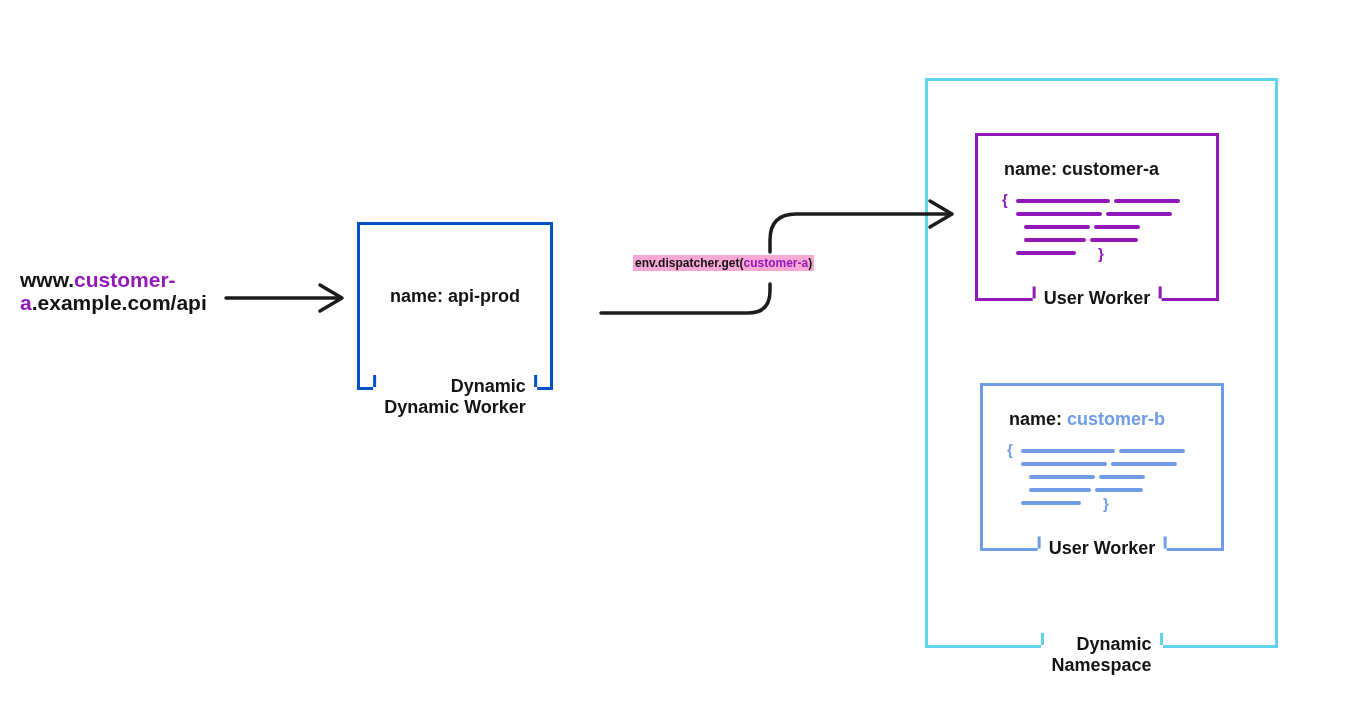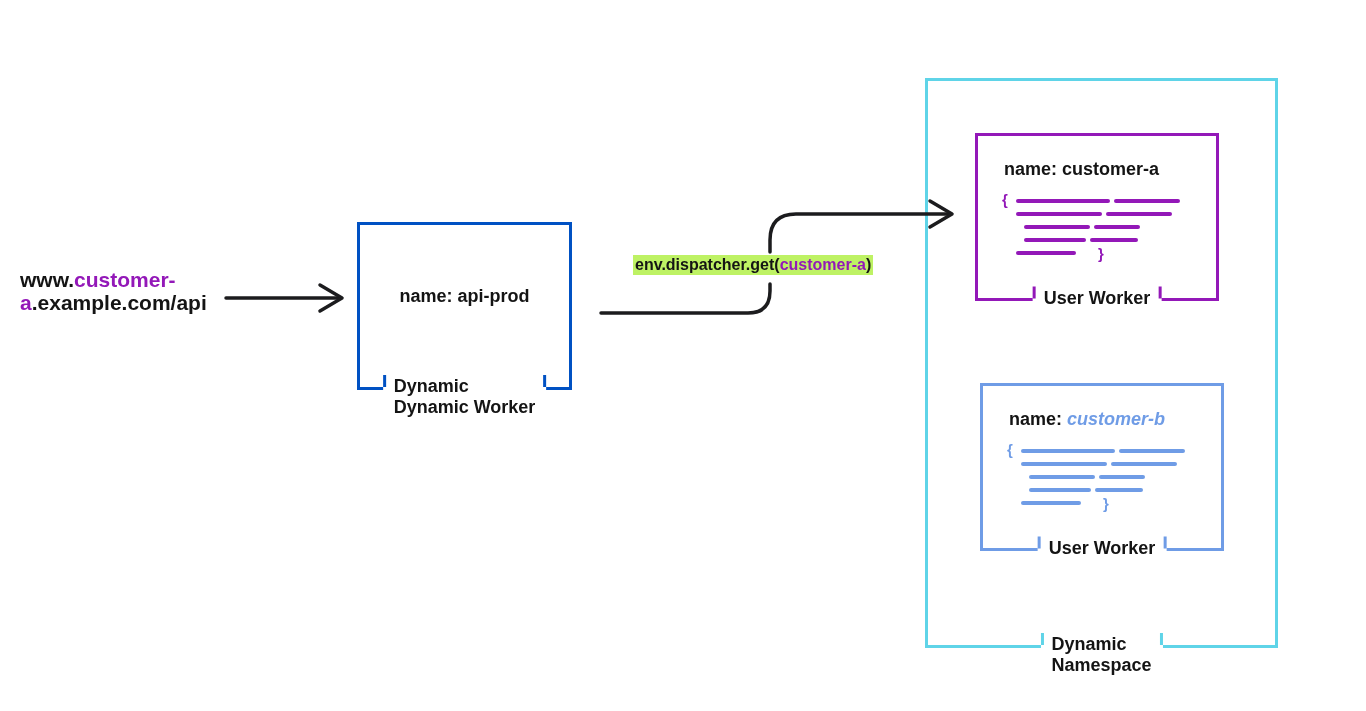--- a/index.html
+++ b/index.html
@@ -11,46 +11,46 @@
   }
   *{box-sizing:border-box;}
   html,body{margin:0;padding:0;background:#fff;}
   body{font-family:"Liberation Sans","DejaVu Sans",sans-serif;font-weight:700;color:#141414;}
   .canvas{position:relative;width:1366px;height:711px;background:#fff;overflow:hidden;}
 
   
   .box{position:absolute;border:3px solid var(--bc);background:transparent;z-index:2;}
   .box-label{
     position:absolute;left:50%;bottom:0;background:#fff;padding:0 11px;
-    text-align:left;font-size:18px;line-height:21px;white-space:nowrap;color:#141414;
+    text-align:right;font-size:18px;line-height:21px;white-space:nowrap;color:#141414;
   }
   .box-label::before,.box-label::after{
     content:"";position:absolute;width:3px;height:12px;top:-1px;background:var(--bc);
   }
   .box-label::before{left:0;}
   .box-label::after{right:0;}
   .label-1{transform:translate(-50%,50%);}
   .label-2{transform:translate(-50%,31px);margin-top:10px;}
 
   .box-center{position:absolute;left:0;right:0;top:60px;text-align:center;font-size:18px;line-height:23px;}
 
   .worker-name{position:absolute;left:26px;top:23px;font-size:18px;white-space:nowrap;}
   .code{position:absolute;left:24px;top:54px;}
 
   .box-blue{--bc:var(--cfblue);}
   .box-cyan{--bc:var(--cyan);}
   .box-purple{--bc:var(--purple);}
   .box-wblue{--bc:var(--wblue);}
 
   .purple-text{color:var(--purple);}
-  .wblue-text{color:var(--wblue);font-style:italic;}
+  .wblue-text{color:var(--wblue);}
 
   .url{position:absolute;left:20px;top:268px;font-size:21px;line-height:23px;white-space:nowrap;z-index:3;}
 
-  .env{position:absolute;left:633px;top:255px;font-size:16px;background:#bef264;padding:1px 2px;white-space:nowrap;z-index:4;}
+  .env{position:absolute;left:633px;top:255px;font-size:12px;background:#f9a8d4;padding:1px 2px;white-space:nowrap;z-index:4;}
 
   .arrows{position:absolute;left:0;top:0;z-index:5;pointer-events:none;}
 
   .code-purple{color:var(--purple);}
   .code-wblue{color:var(--wblue);}
 </style>
 </head>
 <body>
 
 <div class="canvas">
@@ -100,21 +100,21 @@
           <line x1="94" y1="37" x2="136" y2="37"></line>
         <line x1="24" y1="50" x2="82" y2="50"></line>
           <line x1="90" y1="50" x2="134" y2="50"></line>
         <line x1="16" y1="63" x2="72" y2="63"></line>
       </g>
       <text x="96" y="69" font-size="15" font-weight="700" fill="currentColor">}</text>
     </svg>
     <div class="box-label label-1">User Worker</div>
   </div>
 
-  <div class="box box-blue" style="left:357px;top:222px;width:215px;height:168px;">
+  <div class="box box-blue" style="left:357px;top:222px;width:196px;height:168px;">
     <div class="box-center">
       <div>name: api-prod</div>
     </div>
     <div class="box-label label-2">
       <div>Dynamic</div>
       <div>Dynamic Worker</div>
     </div>
   </div>
 
   <div class="env"><span>env.dispatcher.get(</span><span class="purple-text">customer-a</span><span>)</span></div>

